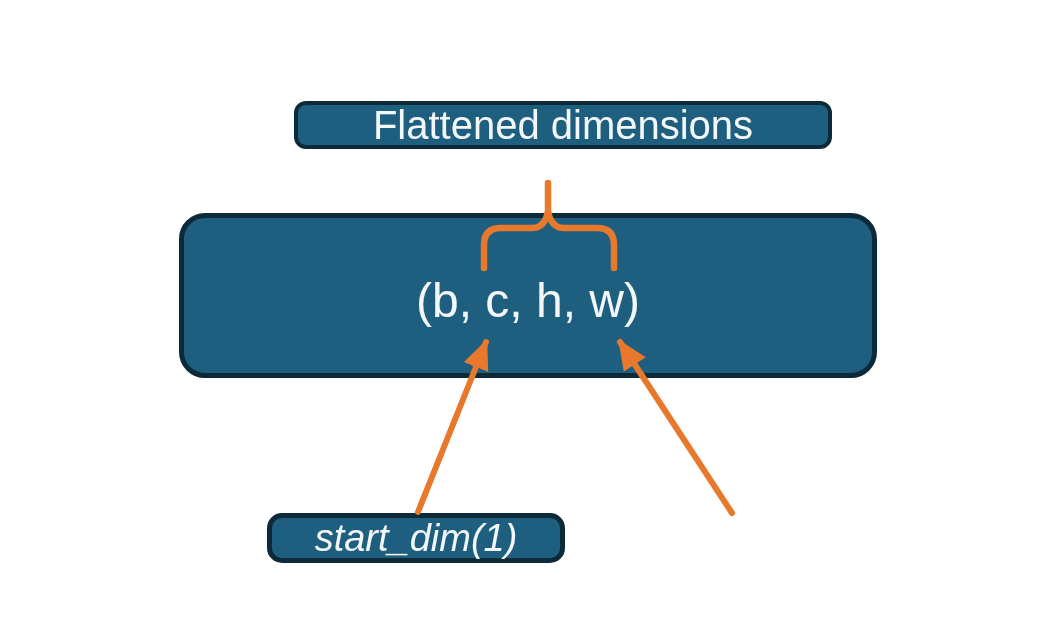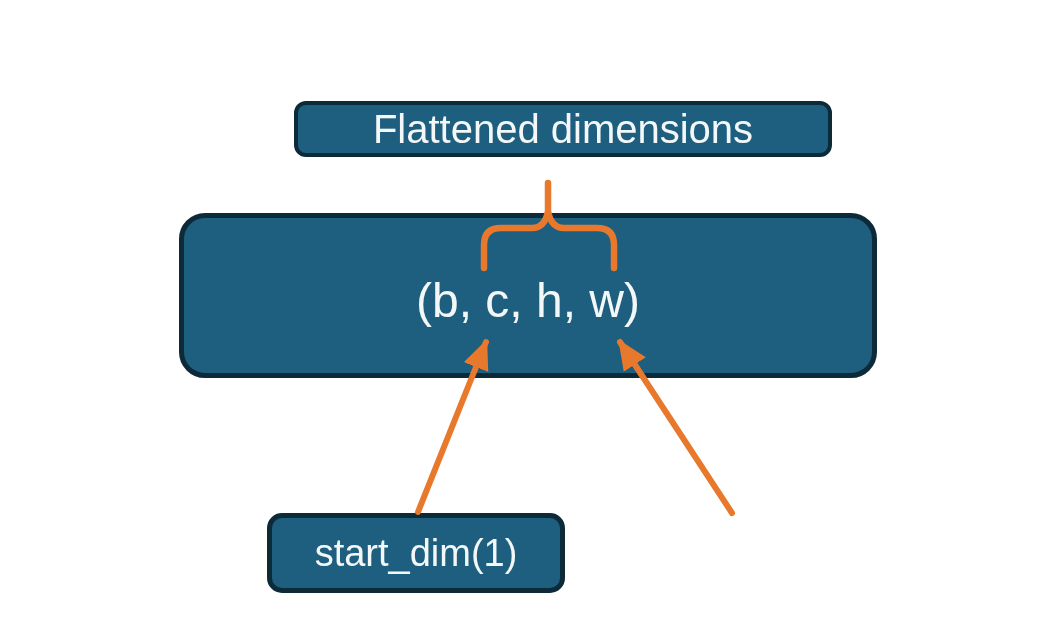--- a/index.html
+++ b/index.html
@@ -21,38 +21,39 @@
     background: #1e5f80;
     border: 4px solid #0d2a38;
     display: flex;
     align-items: center;
     justify-content: center;
     color: #f4f7f8;
     z-index: 1;
   }
   .node-top {
     left: 294px; top: 101px;
-    width: 538px; height: 56px;
+    width: 538px; height: 48px;
     border-radius: 12px;
     font-size: 40px;
   }
   .node-mid {
     left: 179px; top: 213px;
     width: 698px; height: 165px;
     border-radius: 26px;
     border-width: 5px;
     font-size: 48px;
     padding-top: 10px;
   }
   .node-bottom-left {
     left: 267px; top: 513px;
-    width: 298px; height: 80px;
+    width: 298px; height: 50px;
     border-radius: 15px;
     border-width: 5px;
     font-size: 38px;
+    font-style: italic;
   }
   .node-bottom-right {
     left: 584px; top: 512px;
     width: 294px; height: 68px;
     border-radius: 15px;
     border-width: 5px;
     font-size: 38px;
   }
   .overlay {
     position: absolute;

